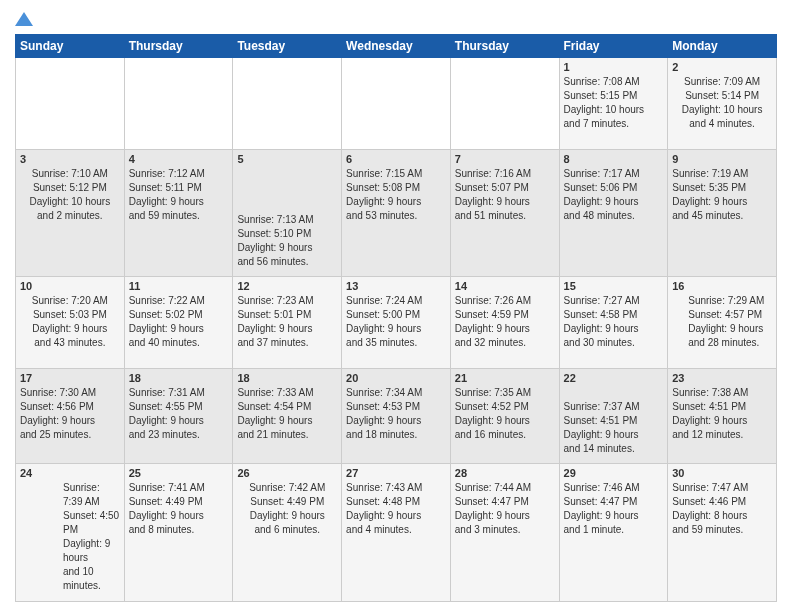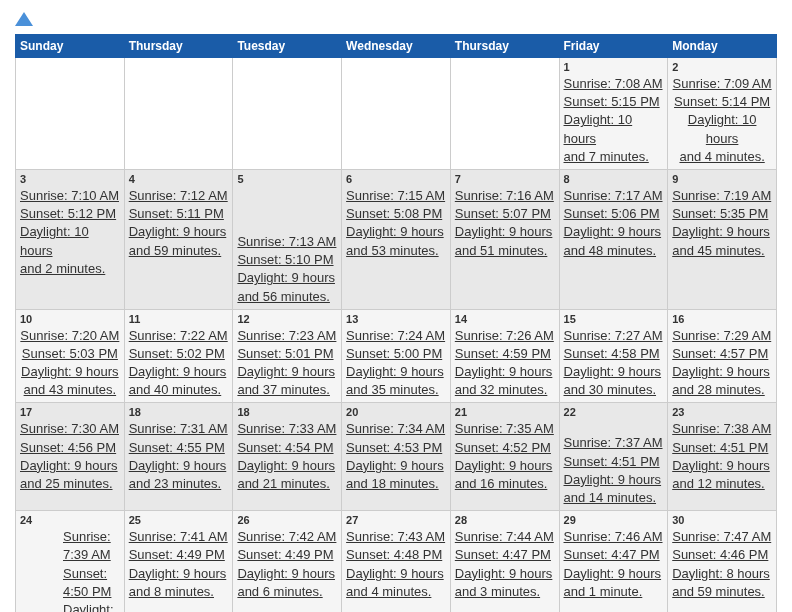--- a/index.html
+++ b/index.html
@@ -75,24 +75,23 @@
     .calendar tbody tr:nth-child(even) td {
       background: #e8e8e8;
     }
     .day-num {
       font-size: 11px;
       font-weight: bold;
       display: block;
       margin-bottom: 2px;
     }
     .day-info {
-      font-size: 13px;
+      font-size: 10px;
       line-height: 1.4;
       color: #333;
-      text-decoration: underline;
     }
     .empty-cell {
       background: #fff !important;
     }
   </style>
 </head>
 <body>
 
 <div class="page">
   <div class="header">
@@ -141,21 +140,21 @@
             <span class="day-num">2</span>
             <div class="day-info" style="white-space: pre-line; text-align: center;">Sunrise: 7:09 AM
 Sunset: 5:14 PM
 Daylight: 10 hours
 and 4 minutes.</div>
           </td>
         </tr>
         <tr>
           <td>
             <span class="day-num">3</span>
-            <div class="day-info" style="white-space: pre-line;">Sunrise: 7:10 AM
+            <div class="day-info" style="white-space: pre-line; text-align: center;">Sunrise: 7:10 AM
 Sunset: 5:12 PM
 Daylight: 10 hours
 and 2 minutes.</div>
           </td>
           <td>
             <span class="day-num">4</span>
             <div class="day-info" style="white-space: pre-line;">Sunrise: 7:12 AM
 Sunset: 5:11 PM
 Daylight: 9 hours
 and 59 minutes.</div>
@@ -234,21 +233,21 @@
           </td>
           <td>
             <span class="day-num">15</span>
             <div class="day-info" style="white-space: pre-line;">Sunrise: 7:27 AM
 Sunset: 4:58 PM
 Daylight: 9 hours
 and 30 minutes.</div>
           </td>
           <td>
             <span class="day-num">16</span>
-            <div class="day-info" style="white-space: pre-line;">Sunrise: 7:29 AM
+            <div class="day-info" style="white-space: pre-line; margin-left: 16px;">Sunrise: 7:29 AM
 Sunset: 4:57 PM
 Daylight: 9 hours
 and 28 minutes.</div>
           </td>
         </tr>
         <tr>
           <td>
             <span class="day-num">17</span>
             <div class="day-info" style="white-space: pre-line;">Sunrise: 7:30 AM
 Sunset: 4:56 PM
@@ -308,21 +307,21 @@
           </td>
           <td>
             <span class="day-num">25</span>
             <div class="day-info" style="white-space: pre-line;">Sunrise: 7:41 AM
 Sunset: 4:49 PM
 Daylight: 9 hours
 and 8 minutes.</div>
           </td>
           <td>
             <span class="day-num">26</span>
-            <div class="day-info" style="white-space: pre-line;">Sunrise: 7:42 AM
+            <div class="day-info" style="white-space: pre-line; text-align: center;">Sunrise: 7:42 AM
 Sunset: 4:49 PM
 Daylight: 9 hours
 and 6 minutes.</div>
           </td>
           <td>
             <span class="day-num">27</span>
             <div class="day-info" style="white-space: pre-line;">Sunrise: 7:43 AM
 Sunset: 4:48 PM
 Daylight: 9 hours
 and 4 minutes.</div>

